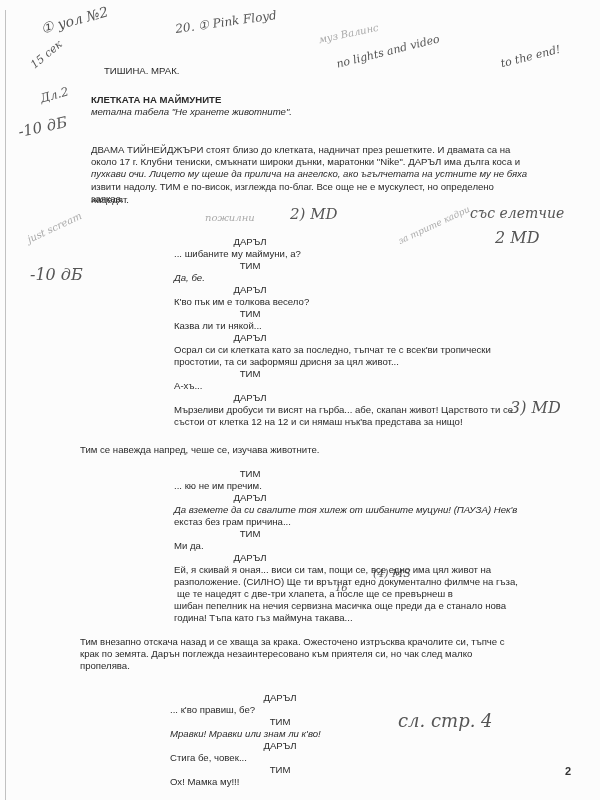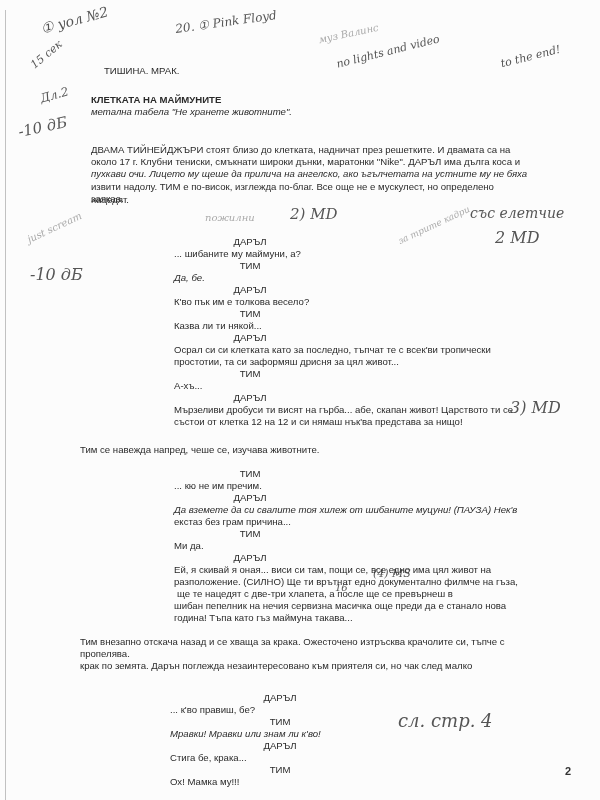--- a/index.html
+++ b/index.html
@@ -91,29 +91,29 @@
     <div class="char" style="left:150px;top:552px;">ДАРЪЛ</div>
     <div class="t" style="left:174px;top:564px;">Ей, я скивай я оная... виси си там, пощи се, все едно има цял живот на</div>
     <div class="t" style="left:174px;top:576px;">разположение. (СИЛНО) Ще ти врътнат едно документално филмче на гъза,</div>
     <div class="t" style="left:177px;top:588px;">ще те нацедят с две-три хлапета, а после ще се превърнеш в</div>
     <div class="t" style="left:174px;top:600px;">шибан пепелник на нечия сервизна масичка още преди да е станало нова</div>
     <div class="t" style="left:174px;top:612px;">година! Тъпа като гъз маймуна такава...</div>
   </div>
 
   <div class="para" style="left:80px;top:636px;">
     <div>Тим внезапно отскача назад и се хваща за крака. Ожесточено изтръсква крачолите си, тъпче с</div>
+    <div>крак по земята. Дарън поглежда незаинтересовано към приятеля си, но чак след малко</div>
     <div>пропелява.</div>
-    <div>крак по земята. Дарън поглежда незаинтересовано към приятеля си, но чак след малко</div>
   </div>
 
   <div>
     <div class="char" style="left:180px;top:692px;">ДАРЪЛ</div>
     <div class="t" style="left:170px;top:704px;">... к'во правиш, бе?</div>
     <div class="char" style="left:180px;top:716px;">ТИМ</div>
     <div class="t it" style="left:170px;top:728px;">Мравки! Мравки или знам ли к'во!</div>
     <div class="char" style="left:180px;top:740px;">ДАРЪЛ</div>
-    <div class="t" style="left:170px;top:752px;">Стига бе, крака...</div>
+    <div class="t" style="left:170px;top:752px;">Стига бе, човек...</div>
     <div class="char" style="left:180px;top:764px;">ТИМ</div>
     <div class="t" style="left:170px;top:776px;">Ох! Мамка му!!!</div>
   </div>
 
   <div class="pnum">2</div>
 </div>
 
 </body></html>

